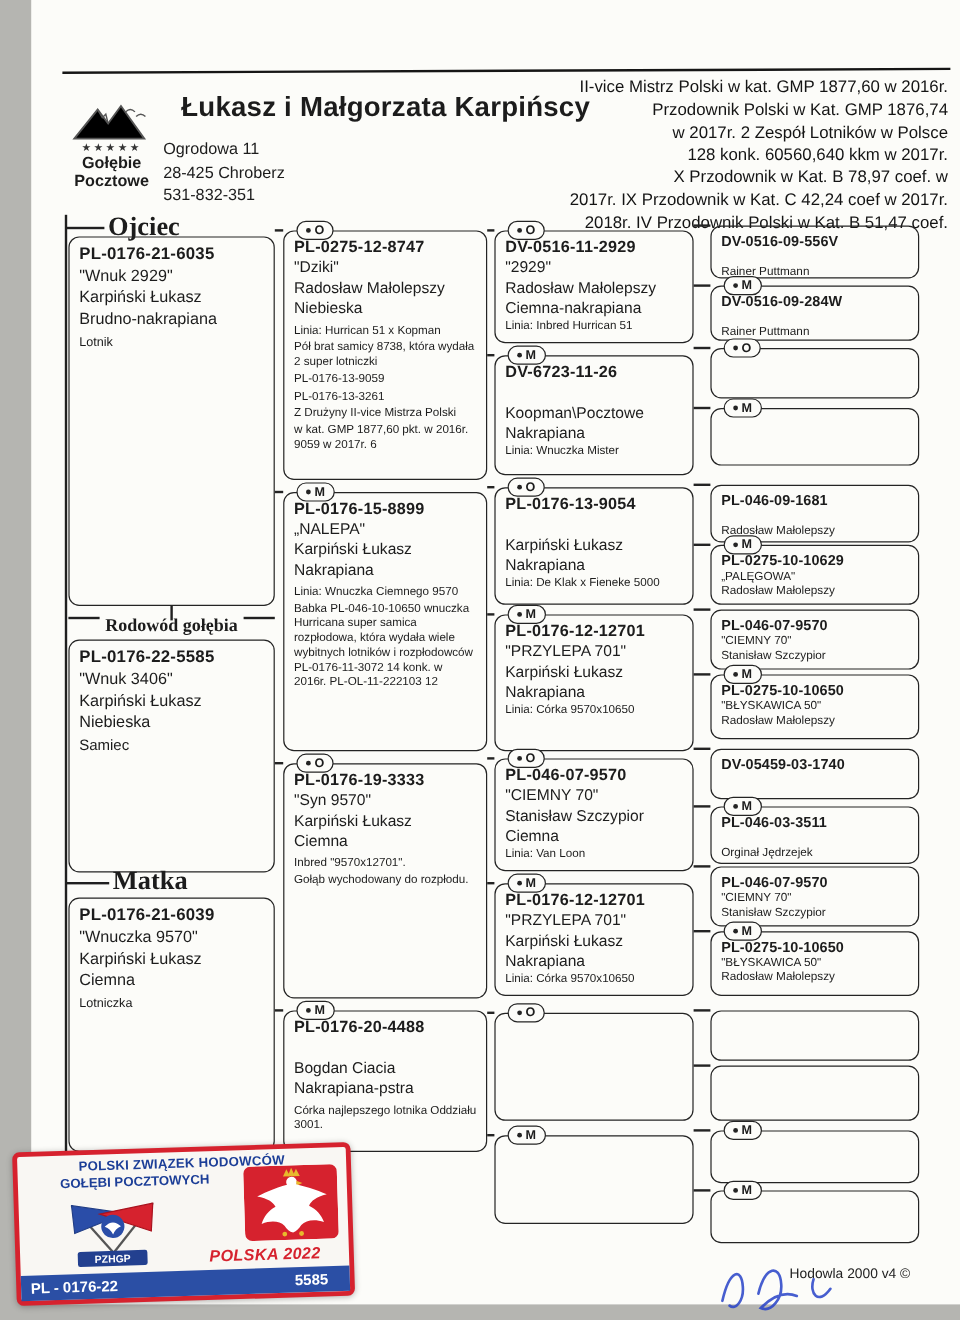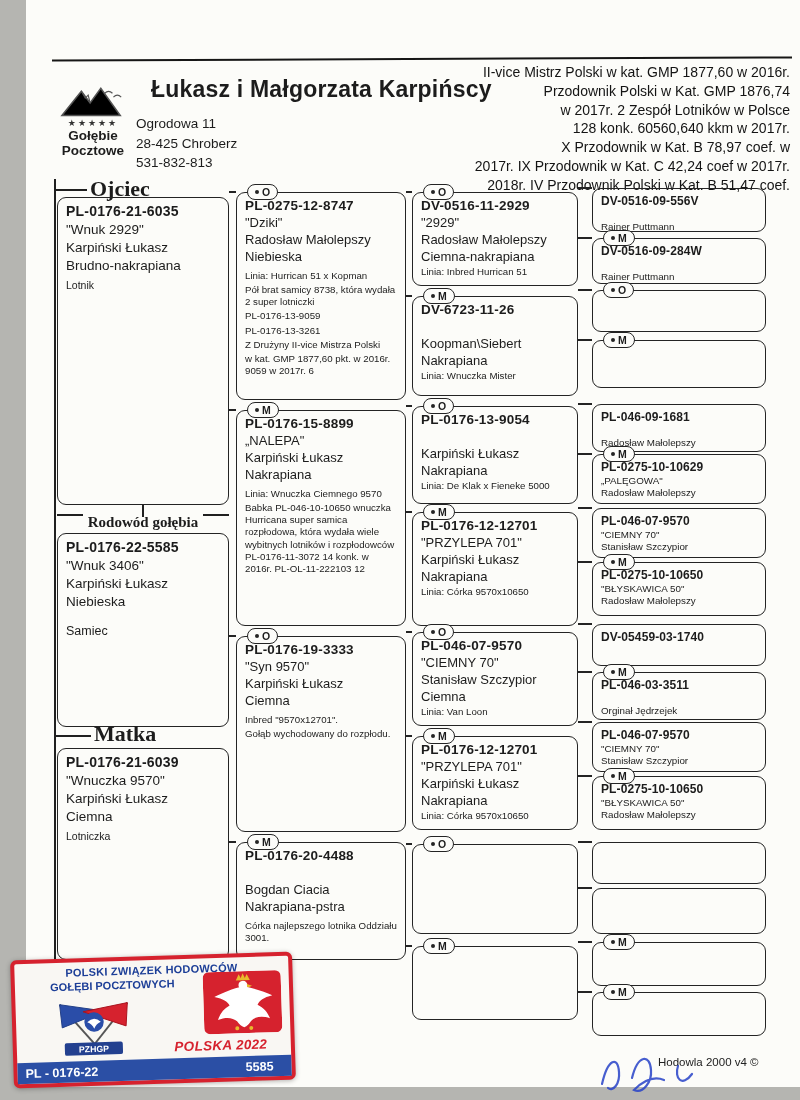--- a/index.html
+++ b/index.html
@@ -33,21 +33,21 @@
   .ring{font-weight:700;font-size:13.5px;letter-spacing:.2px}
   .nm{font-size:13px;margin-top:2px;min-height:15px}
   .sm{font-size:9.7px;line-height:1.25;margin-top:2px}
   .gap{margin-top:6px}
   .ring4{font-weight:700;font-size:12px;letter-spacing:.1px}
   .nm4{font-size:9.8px;margin-top:1px;min-height:11px}
   .own4{font-size:9.8px;margin-top:1px}
   .ring1{font-weight:700;font-size:14px;letter-spacing:.2px}
   .l1{font-size:13.5px;margin-top:3px}
   .note1{font-size:10.5px;margin-top:6px}
-  .note2{font-size:12.5px;margin-top:15px}
+  .note2{font-size:12.5px;margin-top:5px}
   
   .stamp{position:absolute;left:12px;top:956px;width:282px;height:128px;background:#f9f7f3;border:4px solid #d6222e;border-radius:6px;transform:rotate(-1.8deg);box-shadow:0 1px 5px rgba(0,0,0,.3)}
   .stamp .org1{position:absolute;top:4px;left:0;width:100%;text-align:center;color:#1c3e97;font-weight:700;font-size:11px;letter-spacing:.2px}
   .stamp .org2{position:absolute;top:18px;left:0;width:195px;text-align:center;color:#1c3e97;font-weight:700;font-size:11px}
   .stamp .flags{position:absolute;left:14px;top:36px}
   .stamp .eagle{position:absolute;left:188px;top:14px}
   .stamp .polska{position:absolute;left:138px;top:80px;width:132px;text-align:center;color:#d6222e;font-weight:700;font-style:italic;font-size:13.5px;letter-spacing:.3px}
   .stamp .bar{position:absolute;left:0;bottom:0;width:100%;height:21px;background:#2b4fa5;color:#fff;display:flex;align-items:center;justify-content:space-between;padding:0 18px 0 8px;font-weight:700;font-size:12.5px}
   .footer-soft{position:absolute;left:658px;top:1056px;font-size:11.5px;color:#222}
   .sig{position:absolute;left:588px;top:1048px;z-index:5}
@@ -64,21 +64,21 @@
   <path d="M22 7 L26 14 L29 11 L31 19" fill="none" stroke="#555" stroke-width="1.2"></path>
   <path d="M46 9 q4 -4 8 0 M55 13 q4 -4 8 0" fill="none" stroke="#555" stroke-width="1.2"></path>
 </svg>
 <div class="logo-stars">★★★★★</div>
 <div class="logo-t1">Gołębie</div>
 <div class="logo-t2">Pocztowe</div>
 <h1 class="hdr-title">Łukasz i Małgorzata Karpińscy</h1>
 <div class="hdr-addr">
   <div>Ogrodowa 11</div>
   <div>28-425 Chroberz</div>
-  <div>531-832-813</div>
+  <div>531-832-351</div>
 </div>
 <div class="ach">
   <div>II-vice Mistrz Polski w kat. GMP 1877,60 w 2016r.</div>
   <div>Przodownik Polski w Kat. GMP 1876,74</div>
   <div>w 2017r. 2 Zespół Lotników w Polsce</div>
   <div>128 konk. 60560,640 kkm w 2017r.</div>
   <div>X Przodownik w Kat. B 78,97 coef. w</div>
   <div>2017r. IX Przodownik w Kat. C 42,24 coef w 2017r.</div>
   <div>2018r. IV Przodownik Polski w Kat. B 51,47 coef.</div>
 </div>
@@ -185,21 +185,21 @@
   <div class="nm">Ciemna-nakrapiana</div>
   <div class="sm">Linia: Inbred Hurrican 51</div>
 </div>
 <div class="pbox c3" style="top:296px;height:100px">
   <div class="sextab">
       <span class="sexdot"></span>
       <span>M</span>
     </div>
   <div class="ring">DV-6723-11-26</div>
   <div class="nm"></div>
-  <div class="nm">Koopman\Siebert</div>
+  <div class="nm">Koopman\Pocztowe</div>
   <div class="nm">Nakrapiana</div>
   <div class="sm">Linia: Wnuczka Mister</div>
 </div>
 <div class="pbox c3" style="top:406px;height:98px">
   <div class="sextab">
       <span class="sexdot"></span>
       <span>O</span>
     </div>
   <div class="ring">PL-0176-13-9054</div>
   <div class="nm"></div>

